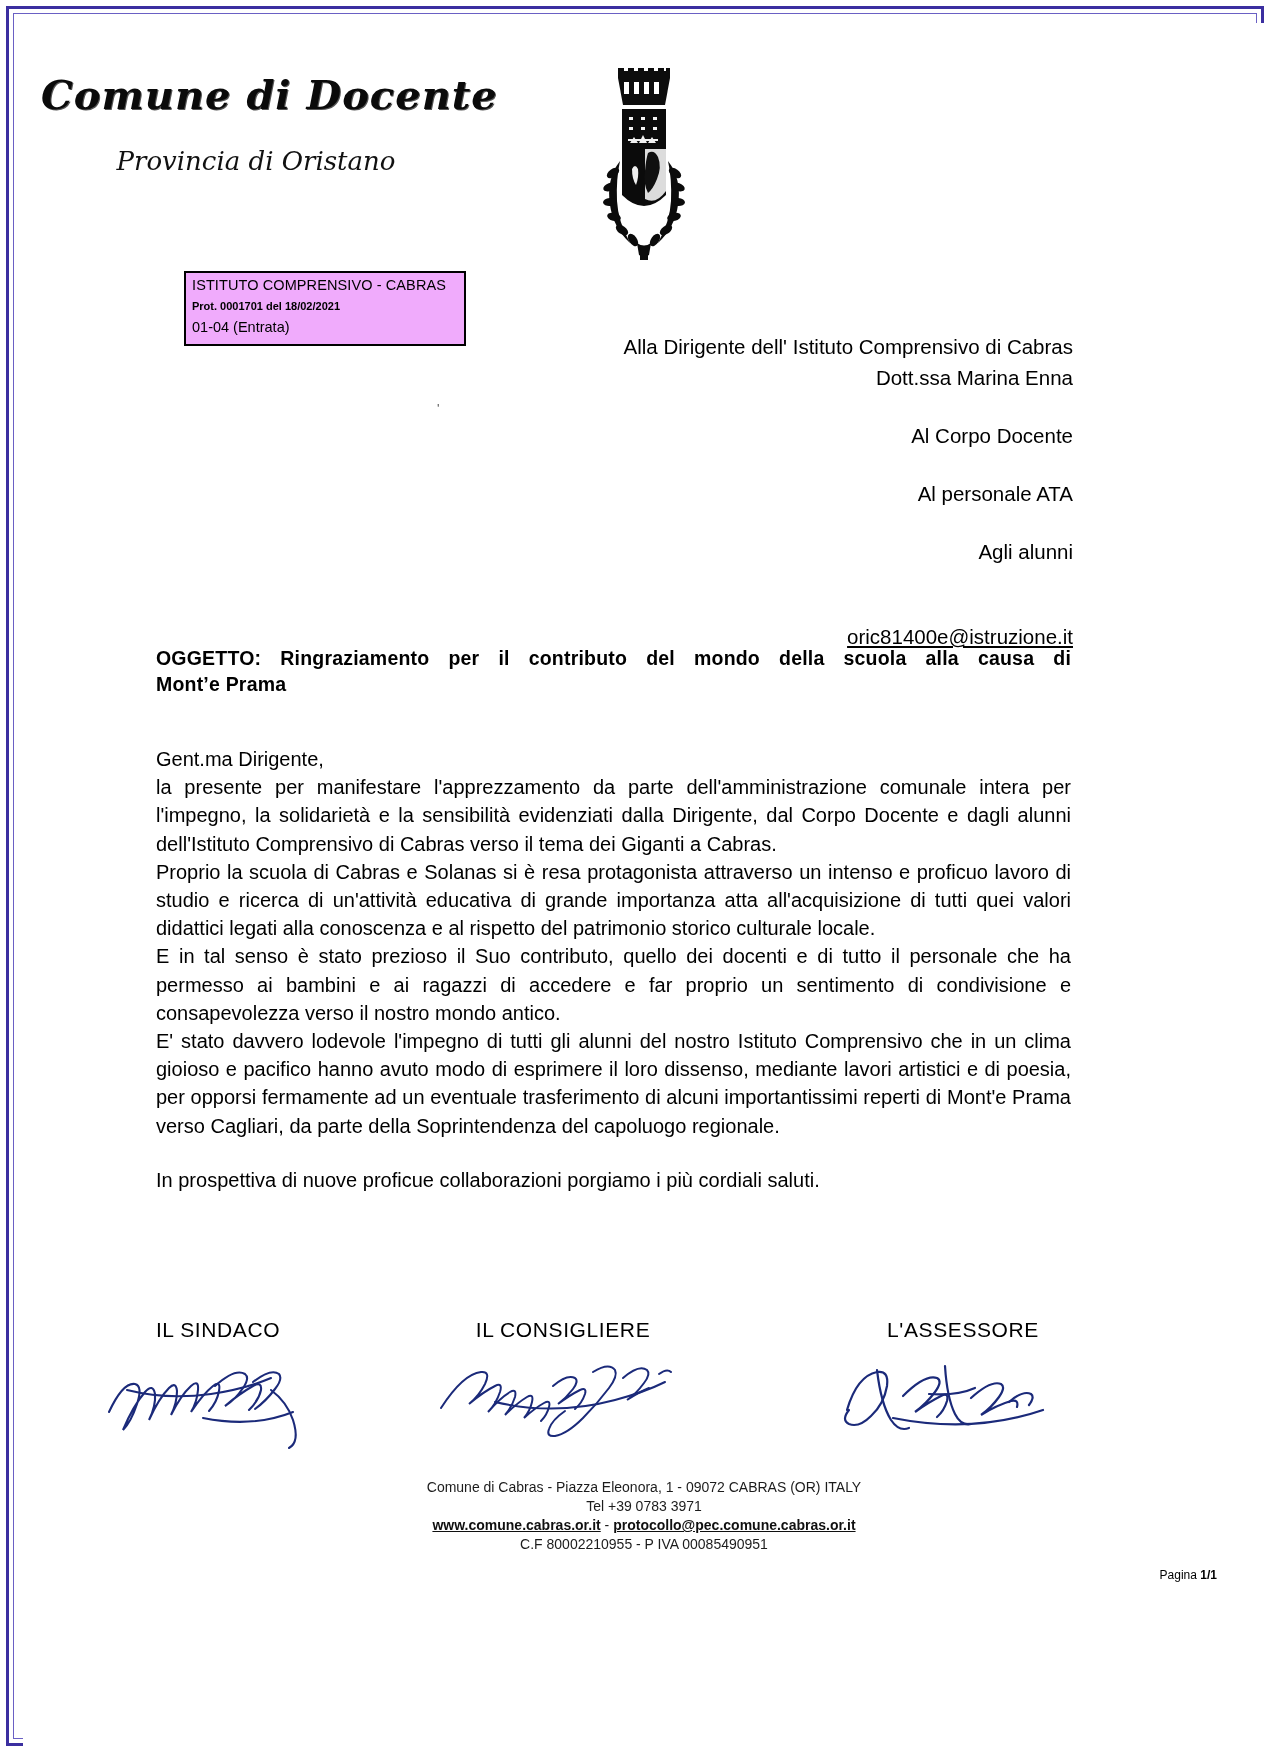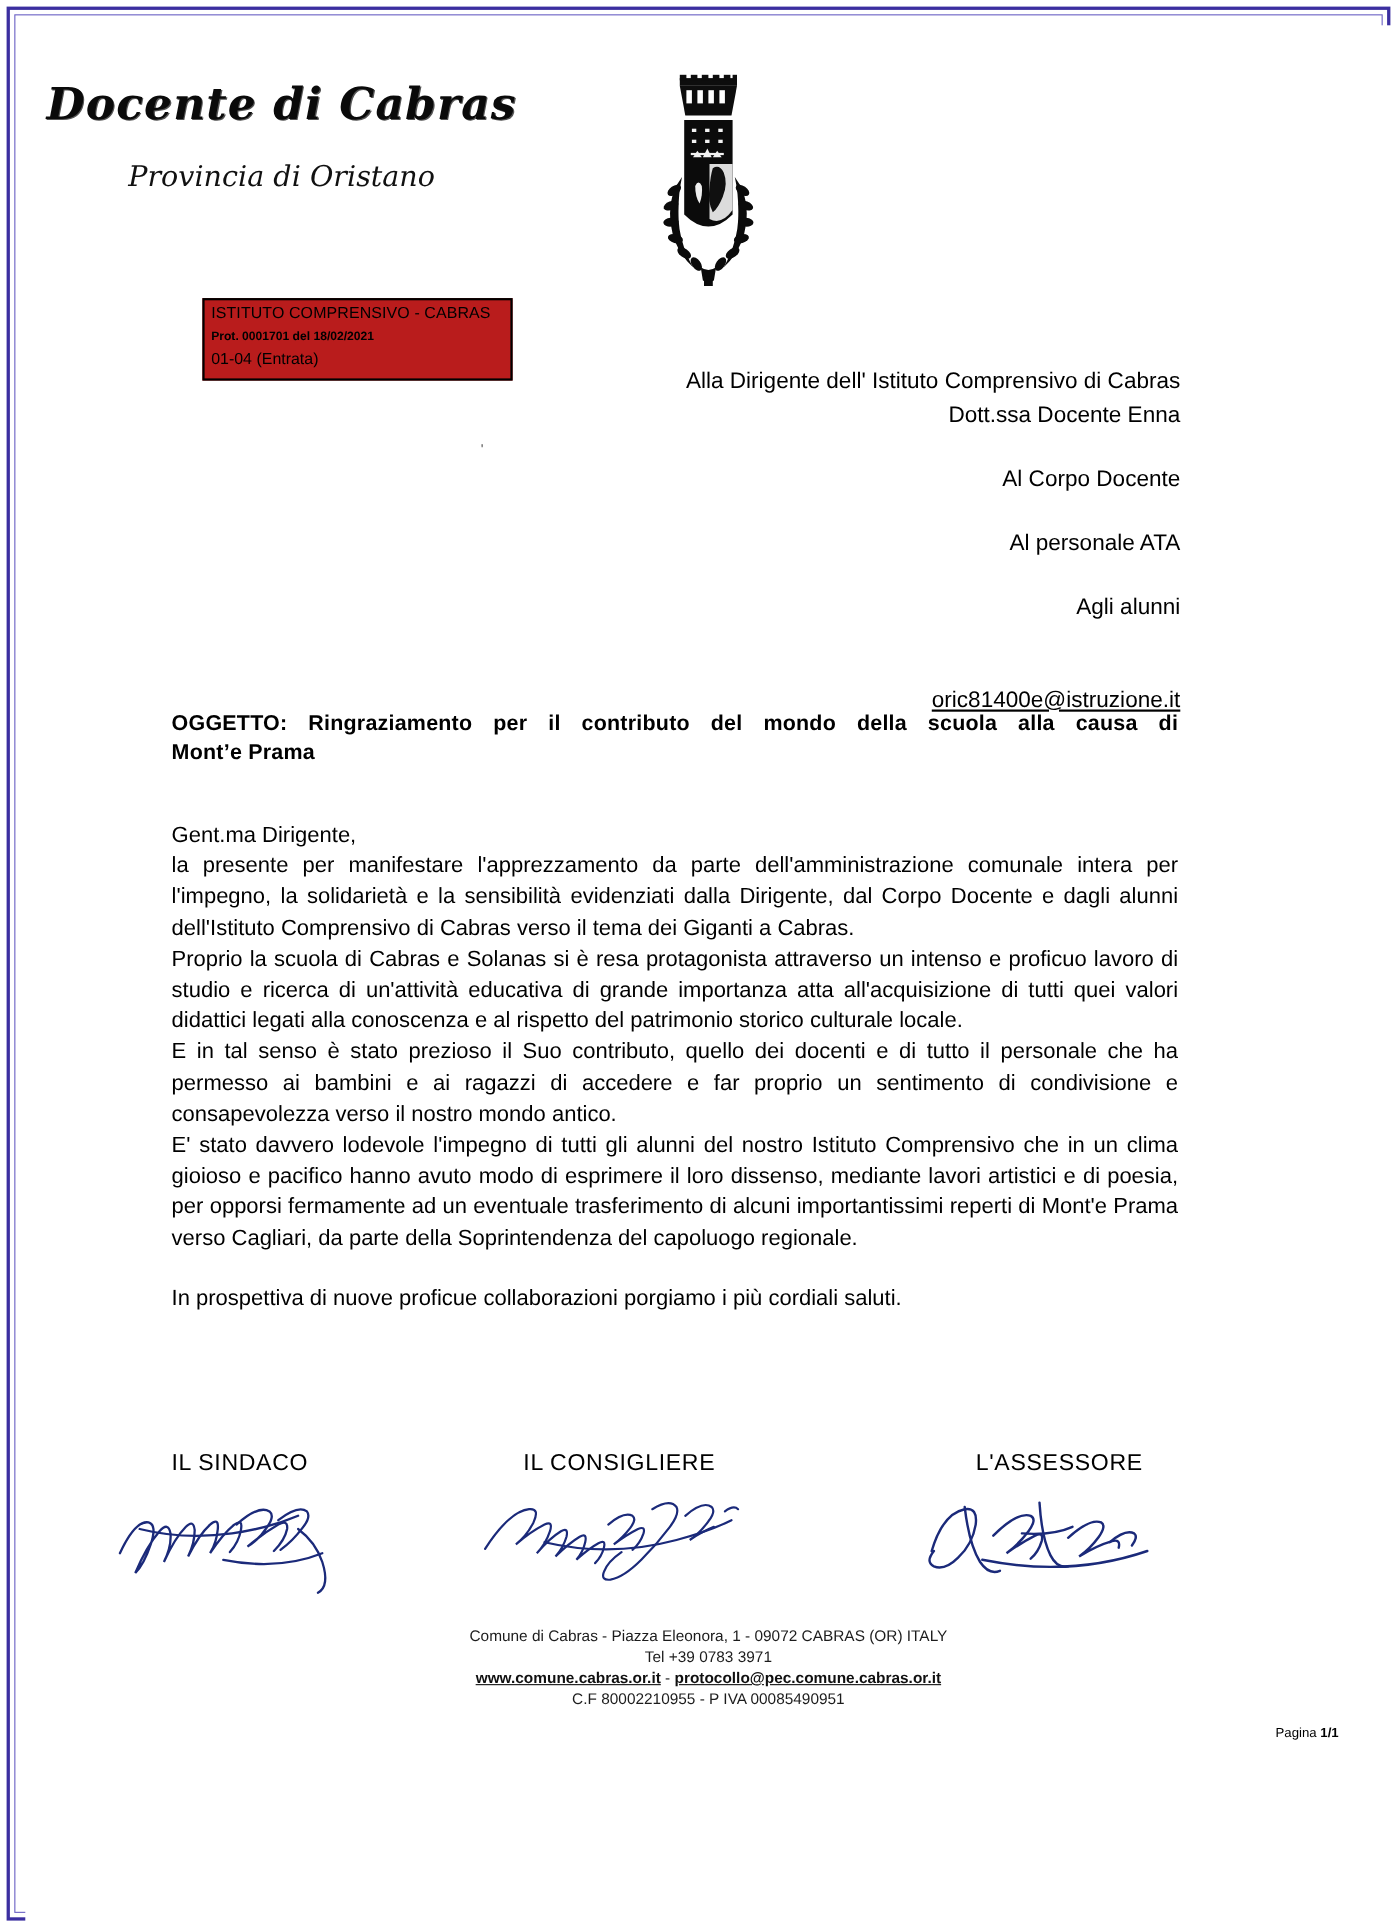--- a/index.html
+++ b/index.html
@@ -69,21 +69,21 @@
   }
 
   
   .stamp{
     position:absolute;
     left:161px;top:248px;
     width:282px;height:75px;
     border:2px solid #000;
     box-sizing:border-box;
     padding:2px 6px 0 6px;
-    background:#b91c1c;
+    background:#f0abfc;
   }
   .stamp-l1{font-size:14.5px;line-height:20px;letter-spacing:.1px;}
   .stamp-l2{font-size:11px;font-weight:bold;line-height:22px;}
   .stamp-l3{font-size:14.5px;line-height:20px;}
 
   
   .addressee{
     position:absolute;
     left:420px;top:308px;width:630px;
     text-align:right;
@@ -174,21 +174,21 @@
 <body>
 
 <div id="page-frame">
   <div id="page-frame-inner"></div>
 
   <div id="sheet">
 
     <div class="letterhead">
 
       <div class="lh-left">
-        <div class="lh-title">Docente di Cabras</div>
+        <div class="lh-title">Comune di Docente</div>
         <div class="lh-sub">Provincia di Oristano</div>
       </div>
 
       <div class="crest">
         <svg width="124" height="195" viewBox="0 0 124 195" xmlns="http://www.w3.org/2000/svg">
 
           <g fill="#0d0d0d">
             <rect x="36" y="6" width="52" height="7"></rect>
             <rect x="36" y="3" width="6" height="5"></rect>
               <rect x="46" y="3" width="6" height="5"></rect>
@@ -250,21 +250,21 @@
     </div>
 
     <div class="stamp">
       <div class="stamp-l1">ISTITUTO COMPRENSIVO - CABRAS</div>
       <div class="stamp-l2">Prot. 0001701 del 18/02/2021</div>
       <div class="stamp-l3">01-04 (Entrata)</div>
     </div>
 
     <div class="addressee">
       <div class="addr-line">Alla Dirigente dell' Istituto Comprensivo di Cabras</div>
-      <div class="addr-line">Dott.ssa Docente Enna</div>
+      <div class="addr-line">Dott.ssa Marina Enna</div>
       <div class="addr-gap"></div>
       <div class="addr-line">Al Corpo Docente</div>
       <div class="addr-gap"></div>
       <div class="addr-line">Al personale ATA</div>
       <div class="addr-gap"></div>
       <div class="addr-line">Agli alunni</div>
       <div class="addr-gap"></div>
       <div class="addr-gap"></div>
       <div class="addr-line addr-mail">oric81400e@istruzione.it</div>
     </div>

